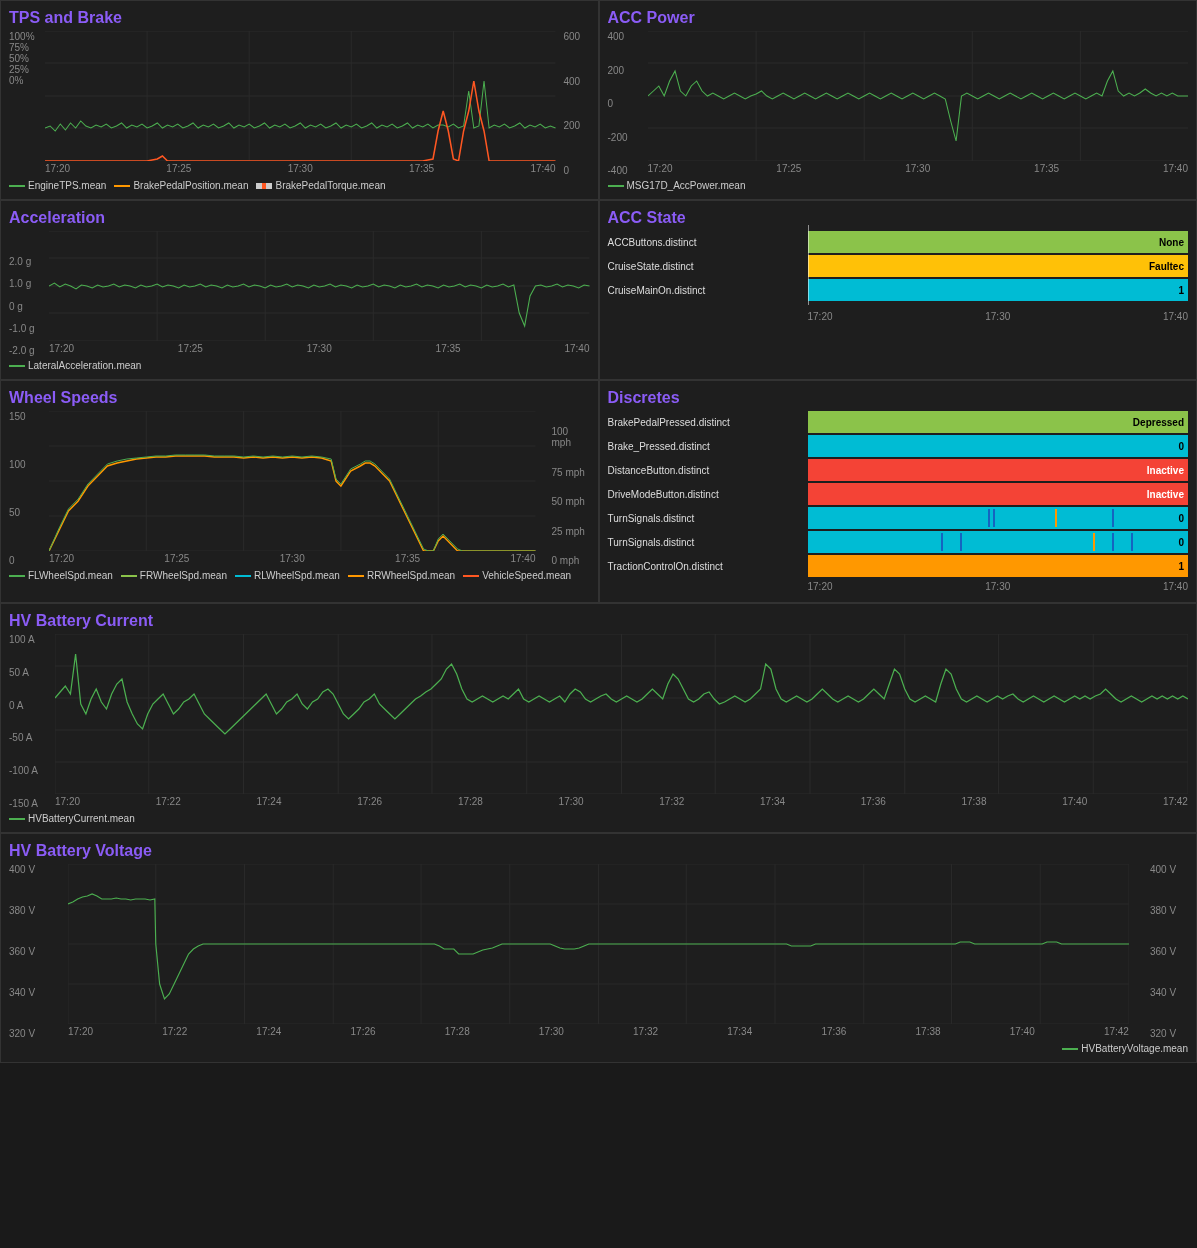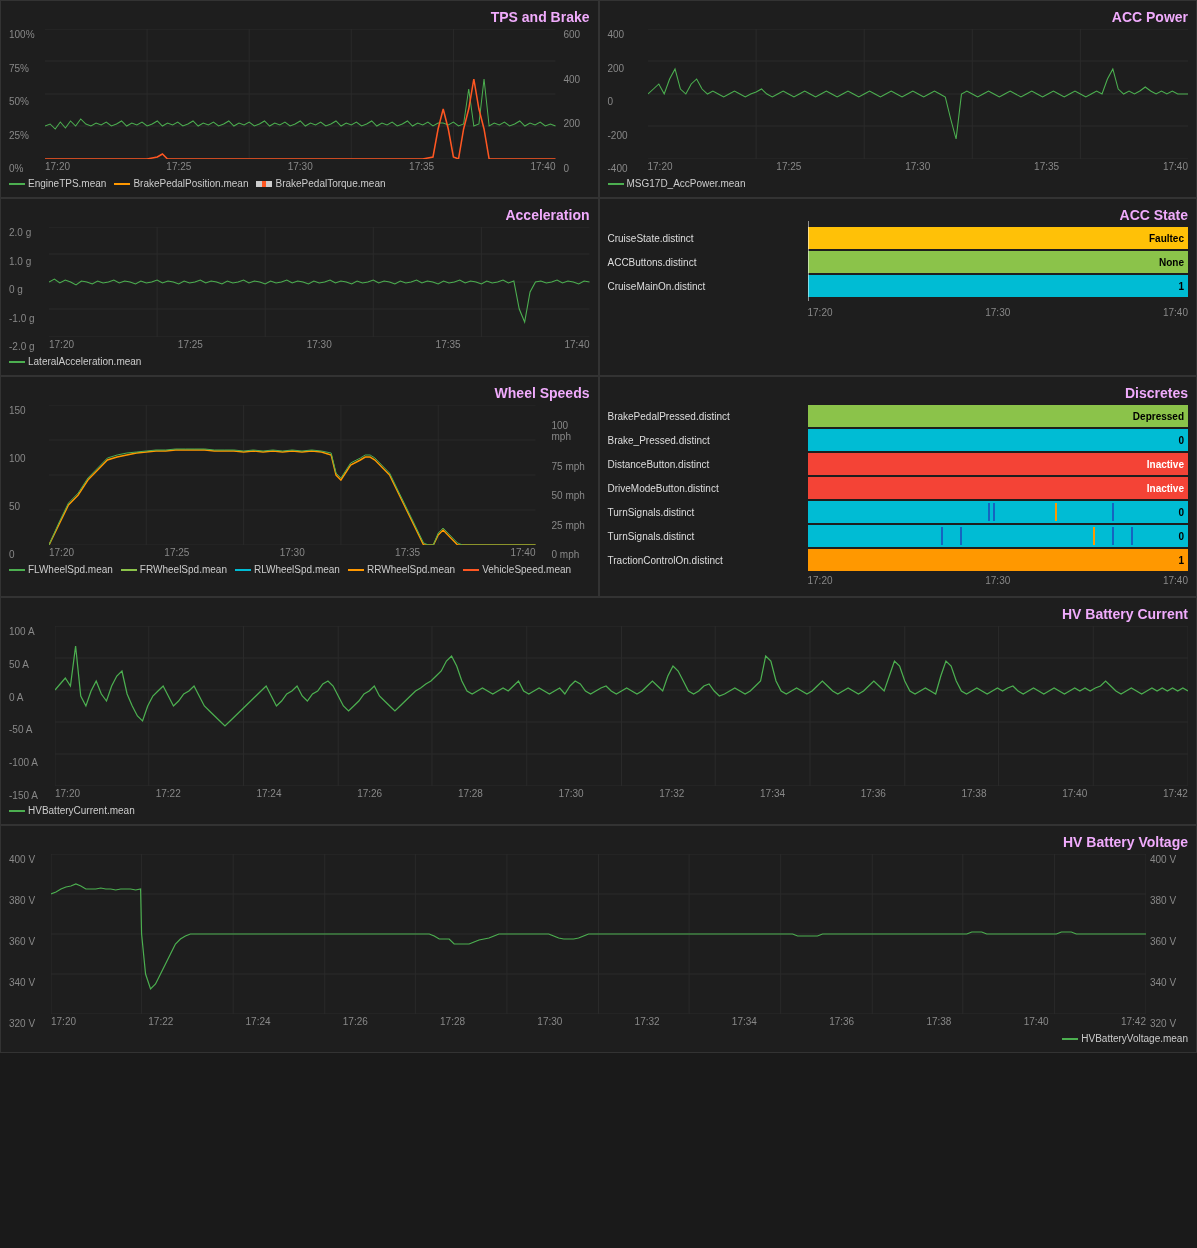--- a/index.html
+++ b/index.html
@@ -17,24 +17,24 @@
       grid-template-rows: auto auto auto auto auto;
       gap: 0;
     }
     .panel {
       background: #1e1e1e;
       border: 1px solid #333;
       padding: 8px;
       position: relative;
     }
     .panel-title {
-      text-align: right;
-      font-size: 14px;
+      text-align: left;
+      font-size: 16px;
       font-weight: bold;
-      color: #f0abfc;
+      color: #8b5cf6;
       margin-bottom: 4px;
     }
     .chart-svg {
       width: 100%;
       display: block;
     }
     .legend {
       display: flex;
       flex-wrap: wrap;
       gap: 8px;
@@ -98,21 +98,21 @@
     }
   </style>
 </head>
 <body>
 
 <div class="dashboard">
 
   <div class="panel">
     <div class="panel-title">TPS and Brake</div>
     <div style="display:flex; gap:4px;">
-      <div style="display:flex; flex-direction:column; justify-content:space-between; padding-right:4px; width:32px;gap:16px;">
+      <div style="display:flex; flex-direction:column; padding-right:4px; width:32px;">
         <span class="y-axis-label">100%</span>
         <span class="y-axis-label">75%</span>
         <span class="y-axis-label">50%</span>
         <span class="y-axis-label">25%</span>
         <span class="y-axis-label">0%</span>
       </div>
       <div style="flex:1; position:relative;">
         <svg class="chart-svg" height="130" viewBox="0 0 500 130" preserveAspectRatio="none">
 
           <line x1="0" y1="0" x2="500" y2="0" stroke="#2a2a2a" stroke-width="1"></line>
@@ -198,21 +198,21 @@
       <div class="legend-item">
         <span class="legend-line" style="background:#4caf50;"></span>
         <span>MSG17D_AccPower.mean</span>
       </div>
     </div>
   </div>
 
   <div class="panel">
     <div class="panel-title">Acceleration</div>
     <div style="display:flex; gap:4px;">
-      <div style="display:flex; flex-direction:column; justify-content:space-between; padding-right:4px; width:36px;">
+      <div style="display:flex; flex-direction:column; justify-content:space-between; padding-right:4px; width:36px;margin-top:25px;">
         <span class="y-axis-label">2.0 g</span>
         <span class="y-axis-label">1.0 g</span>
         <span class="y-axis-label">0 g</span>
         <span class="y-axis-label">-1.0 g</span>
         <span class="y-axis-label">-2.0 g</span>
       </div>
       <div style="flex:1;">
         <svg class="chart-svg" height="110" viewBox="0 0 500 110" preserveAspectRatio="none">
           <line x1="0" y1="0" x2="500" y2="0" stroke="#2a2a2a" stroke-width="1"></line>
           <line x1="0" y1="27" x2="500" y2="27" stroke="#2a2a2a" stroke-width="1"></line>
@@ -239,29 +239,29 @@
         <span class="legend-line" style="background:#4caf50;"></span>
         <span>LateralAcceleration.mean</span>
       </div>
     </div>
   </div>
 
   <div class="panel">
     <div class="panel-title">ACC State</div>
     <div class="discrete-bar-container">
       <div class="discrete-row">
+        <span class="discrete-label">ACCButtons.distinct</span>
+        <div class="discrete-bar" style="background:#8bc34a;">
+          <span class="discrete-value-label">None</span>
+        </div>
+      </div>
+      <div class="discrete-row">
         <span class="discrete-label">CruiseState.distinct</span>
         <div class="discrete-bar" style="background:#ffc107;">
           <span class="discrete-value-label">Faultec</span>
-        </div>
-      </div>
-      <div class="discrete-row">
-        <span class="discrete-label">ACCButtons.distinct</span>
-        <div class="discrete-bar" style="background:#8bc34a;">
-          <span class="discrete-value-label">None</span>
         </div>
       </div>
       <div class="discrete-row">
         <span class="discrete-label">CruiseMainOn.distinct</span>
         <div class="discrete-bar" style="background:#00bcd4;">
           <span class="discrete-value-label">1</span>
         </div>
       </div>
 
       <div style="position:relative; height:4px; margin:2px 0 2px 200px;">
@@ -461,21 +461,21 @@
     <div class="legend">
       <div class="legend-item">
         <span class="legend-line" style="background:#4caf50;"></span>
         <span>HVBatteryCurrent.mean</span>
       </div>
     </div>
   </div>
 
   <div class="panel panel-full">
     <div class="panel-title">HV Battery Voltage</div>
-    <div style="display:flex; gap:0;">
+    <div style="display:flex; gap:17px;">
       <div style="display:flex; flex-direction:column; justify-content:space-between; padding-right:4px; width:42px;">
         <span class="y-axis-label">400 V</span>
         <span class="y-axis-label">380 V</span>
         <span class="y-axis-label">360 V</span>
         <span class="y-axis-label">340 V</span>
         <span class="y-axis-label">320 V</span>
       </div>
       <div style="flex:1;">
         <svg class="chart-svg" height="160" viewBox="0 0 1100 160" preserveAspectRatio="none">
 

